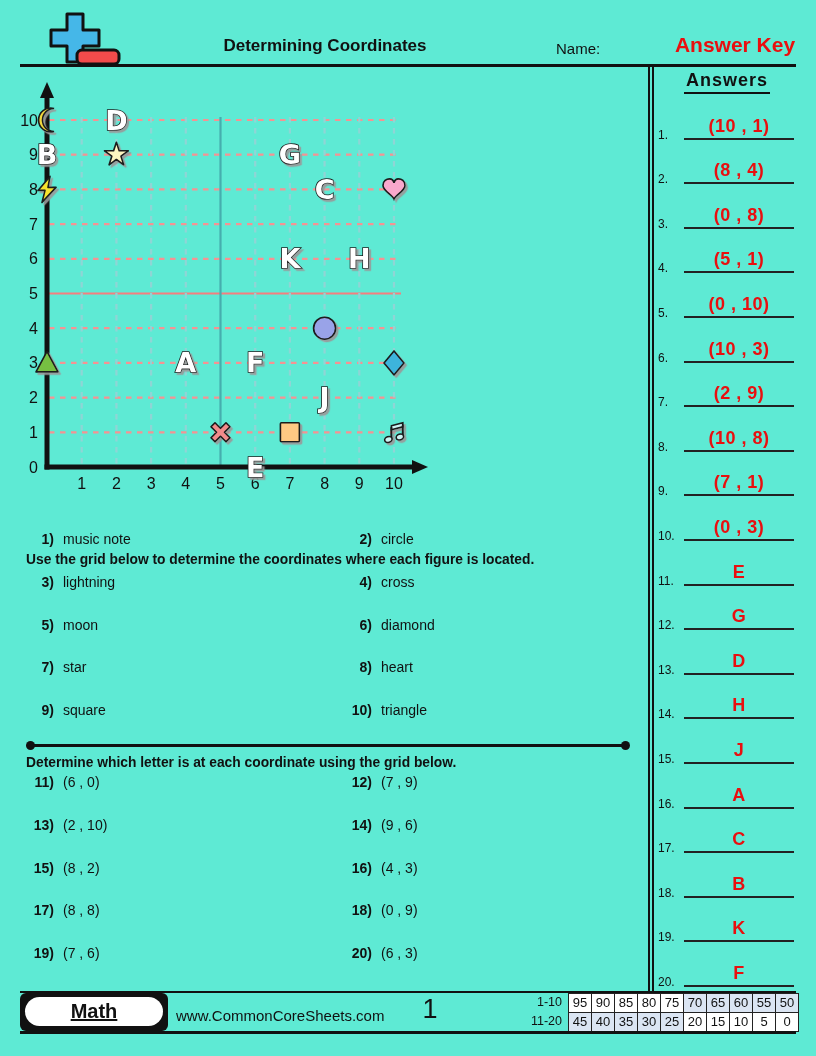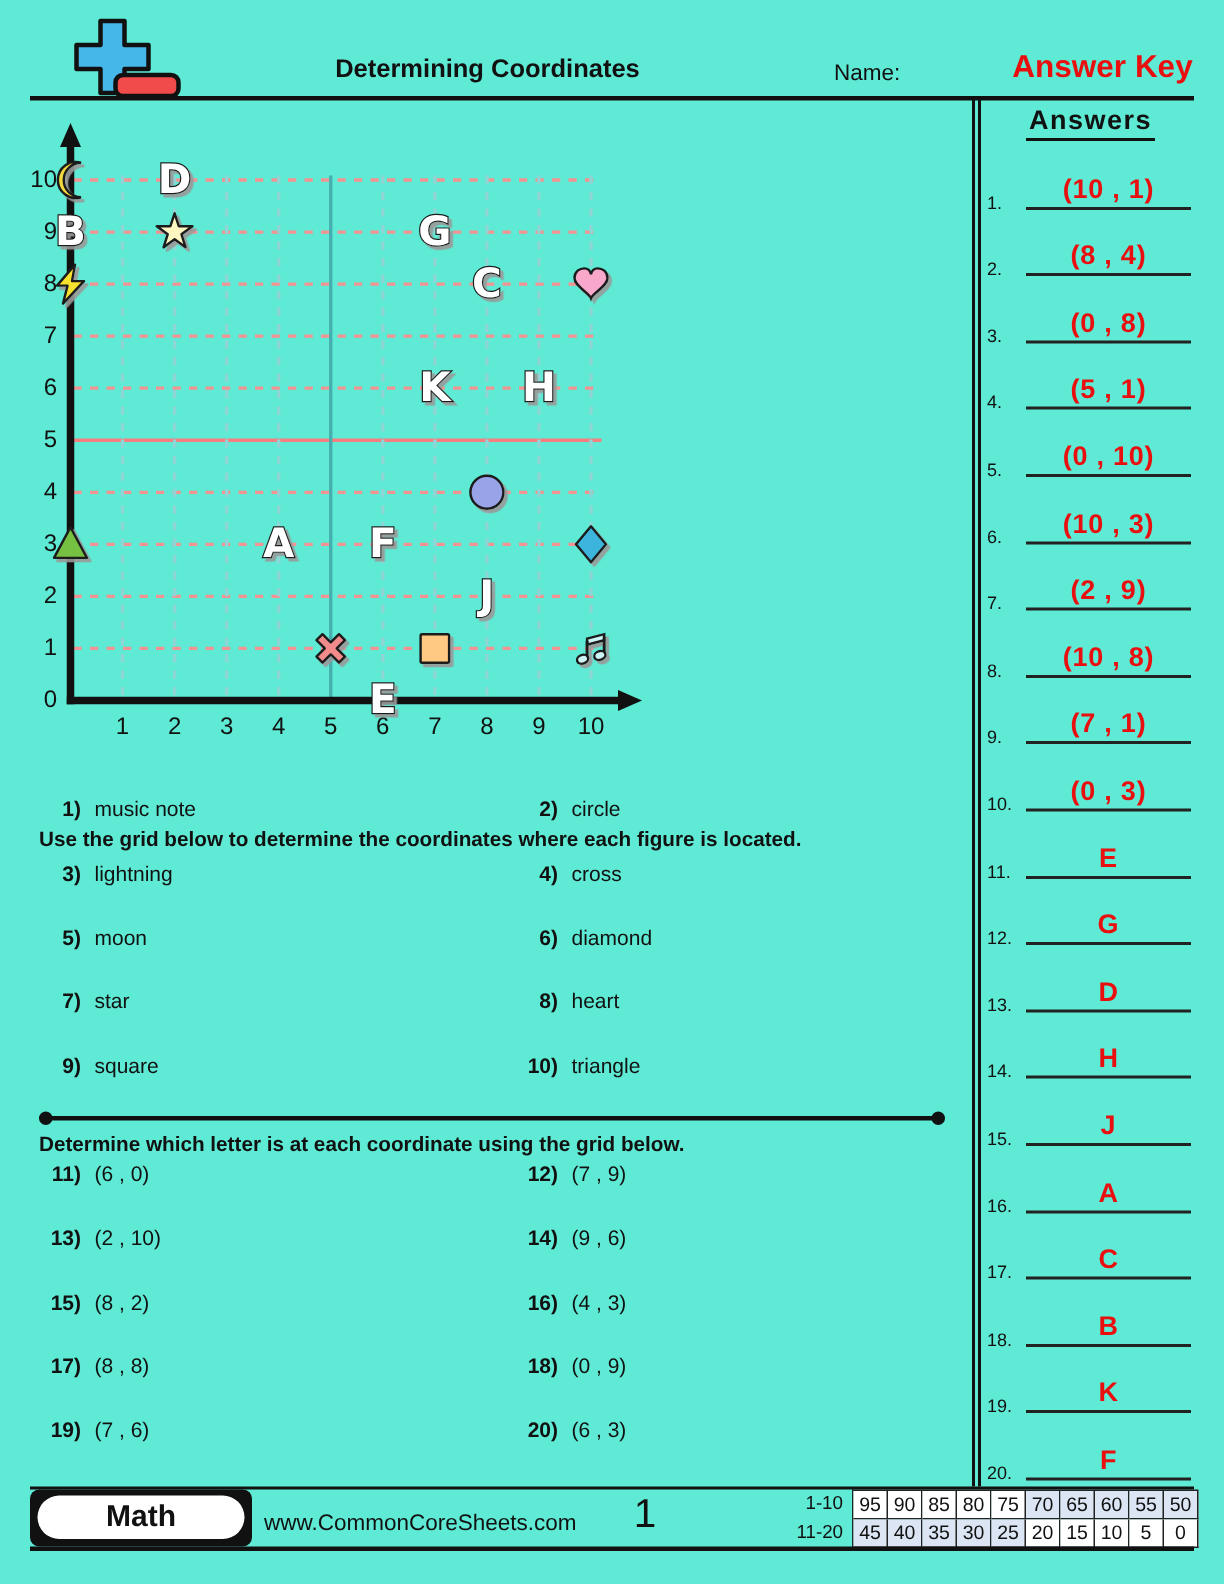--- a/index.html
+++ b/index.html
@@ -46,21 +46,21 @@
   .divider { position:absolute; left:30px; top:744px; width:596px; height:3px; background:#111; }
   .divider::before, .divider::after { content:""; position:absolute; top:-3px; width:9px; height:9px;
            border-radius:50%; background:#111; }
   .divider::before { left:-4px; } .divider::after { right:-4px; }
   .s2-instr { position:absolute; left:26px; top:755px; font-size:13.8px; font-weight:bold; width:600px; }
 
   
   .footer-topline { position:absolute; left:20px; top:991px; width:776px; height:2px; background:#111; }
   .math-box { position:absolute; left:20px; top:993px; width:148px; height:38px; background:#111; border-radius:6px; }
   .math-pill { position:absolute; left:5px; top:4px; right:5px; bottom:5px; background:#fff;
-               border-radius:15px; text-align:center; font-size:20px; font-weight:bold; line-height:29px; }
+               border-radius:15px; text-align:center; font-size:20px; font-weight:bold; line-height:29px;text-decoration:underline; }
   .website { position:absolute; left:176px; top:1007px; font-size:15px; }
   .page-num { position:absolute; left:400px; top:994px; width:60px; text-align:center; font-size:27px; }
   .score-labels { position:absolute; left:498px; top:993px; width:64px; font-size:12.5px; text-align:right; }
   .score-labels div { height:19px; line-height:19px; }
   .score-table { position:absolute; left:568px; top:993px; display:grid;
                  grid-template-columns:repeat(10,23px); grid-auto-rows:19px;
                  border-top:1.5px solid #222; border-left:1.5px solid #222; }
   .score-cell { border-right:1.5px solid #222; border-bottom:1.5px solid #222;
                 font-size:13px; text-align:center; line-height:17px; background:#fff; }
   .score-cell.shaded { background:var(--score-blue,#dbe5f3); }

